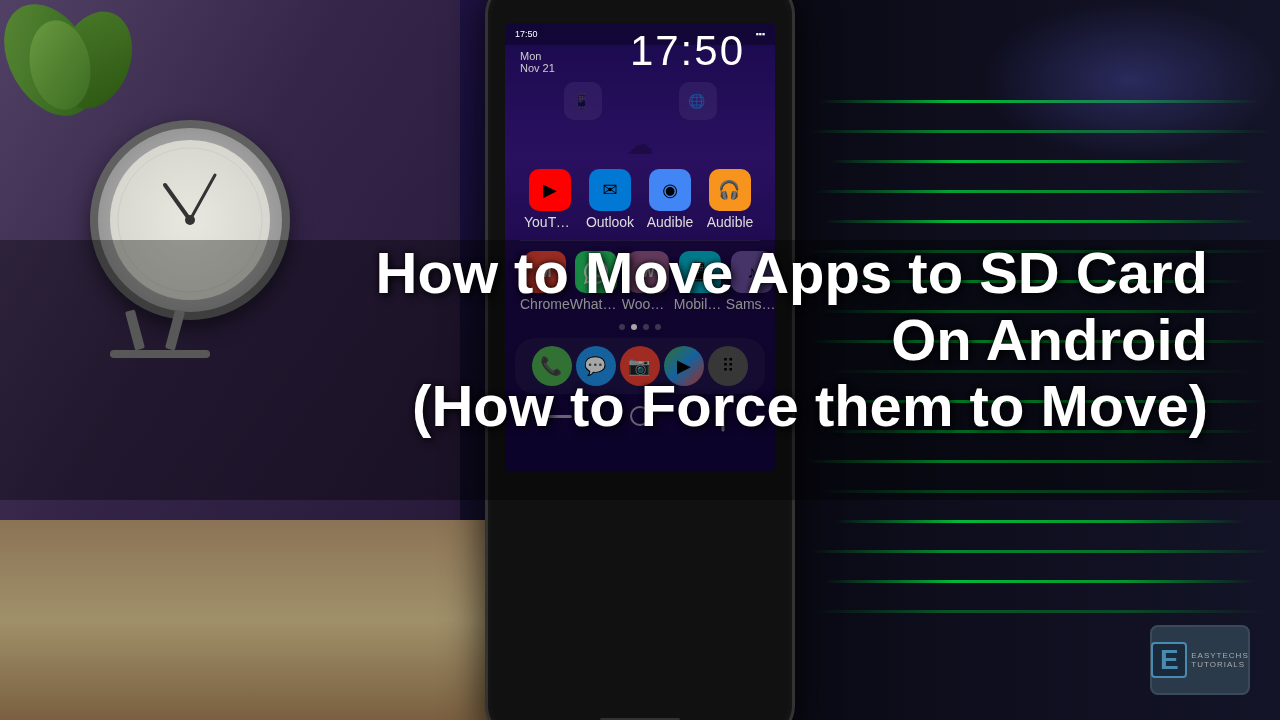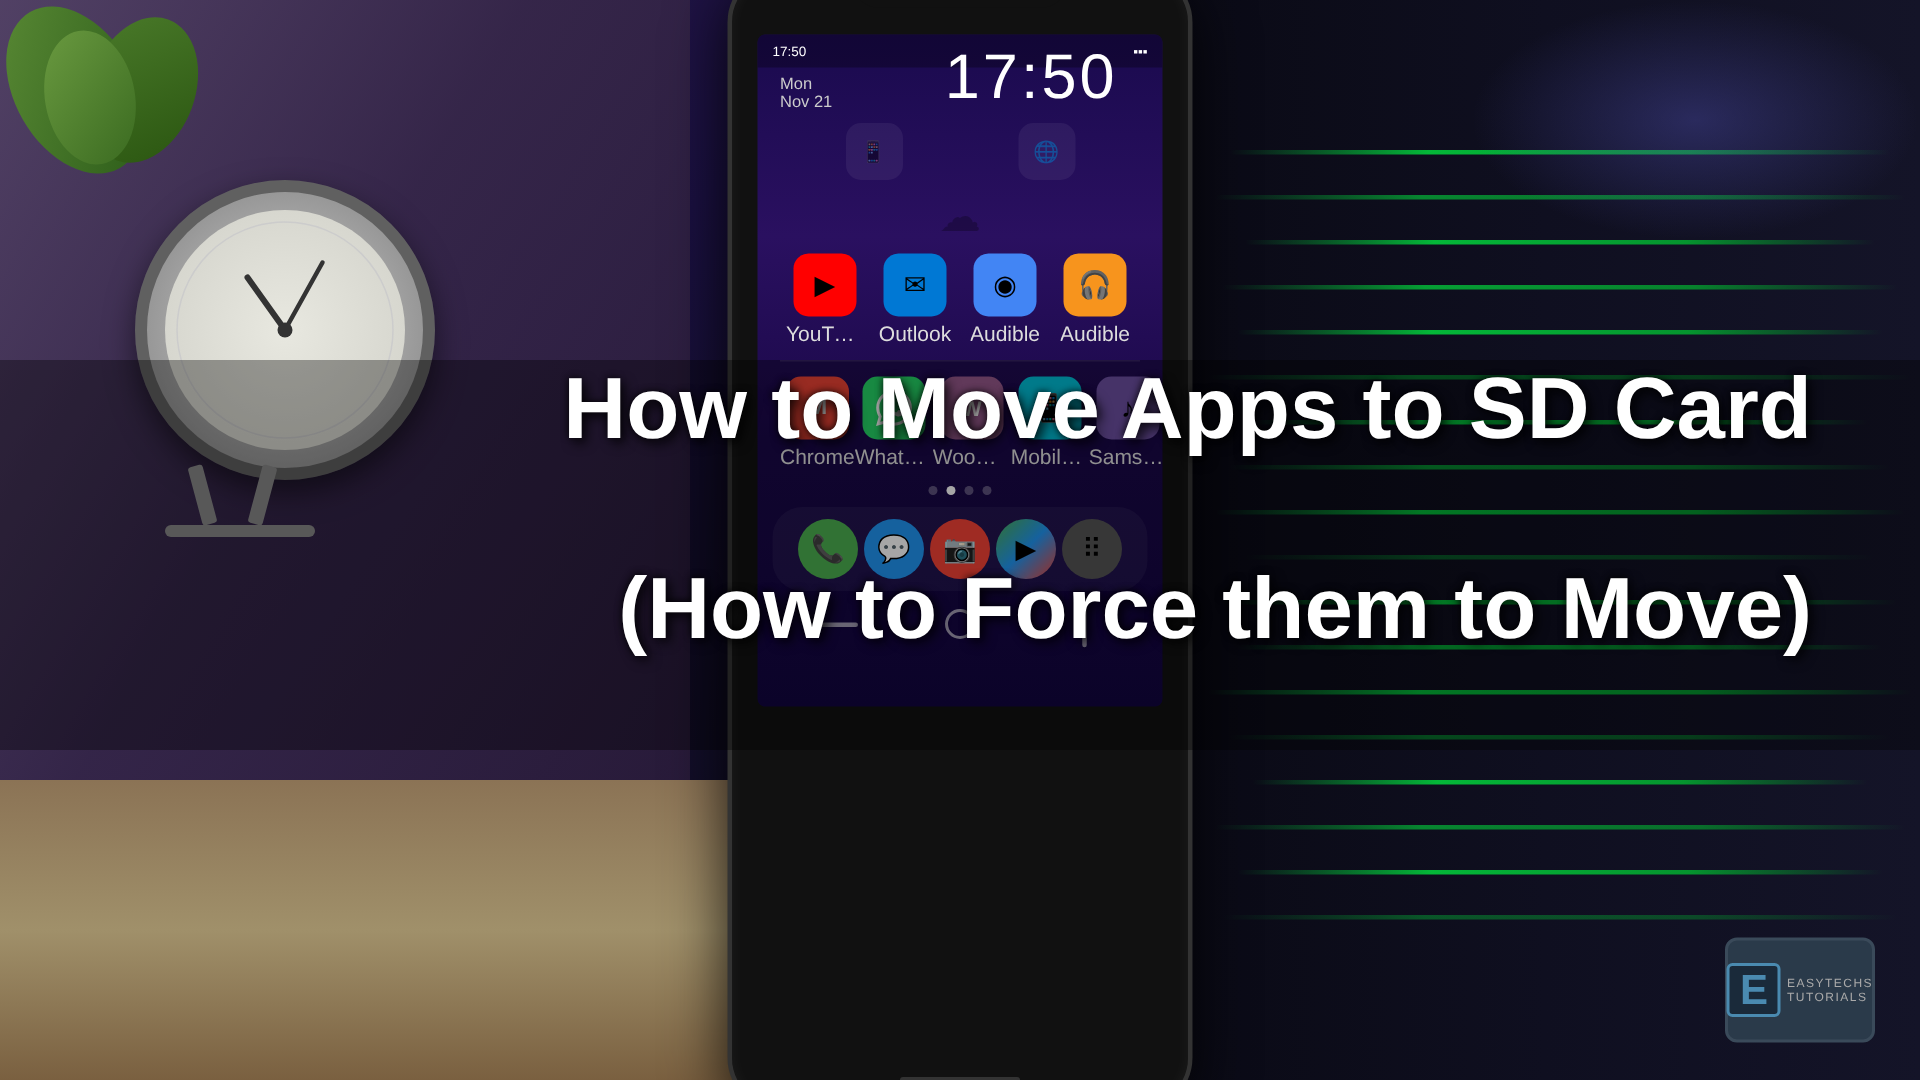--- a/index.html
+++ b/index.html
@@ -420,21 +420,21 @@
   </div>
 
   <div style="position:absolute;top:0;right:0;width:300px;height:160px;background:radial-gradient(ellipse,rgba(80,80,180,0.4) 0%,transparent 70%);"></div>
 </div>
 
 <div class="title-bg-overlay"></div>
 
 <div class="title-overlay">
   <div class="title-text">
     <span>How to Move Apps to SD Card</span><br>
-    <br>
+    <span>On Android</span><br>
     <span>(How to Force them to Move)</span>
   </div>
 </div>
 
 <div class="phone-container">
   <div class="phone-body">
 
     <div class="phone-notch">
       
       

